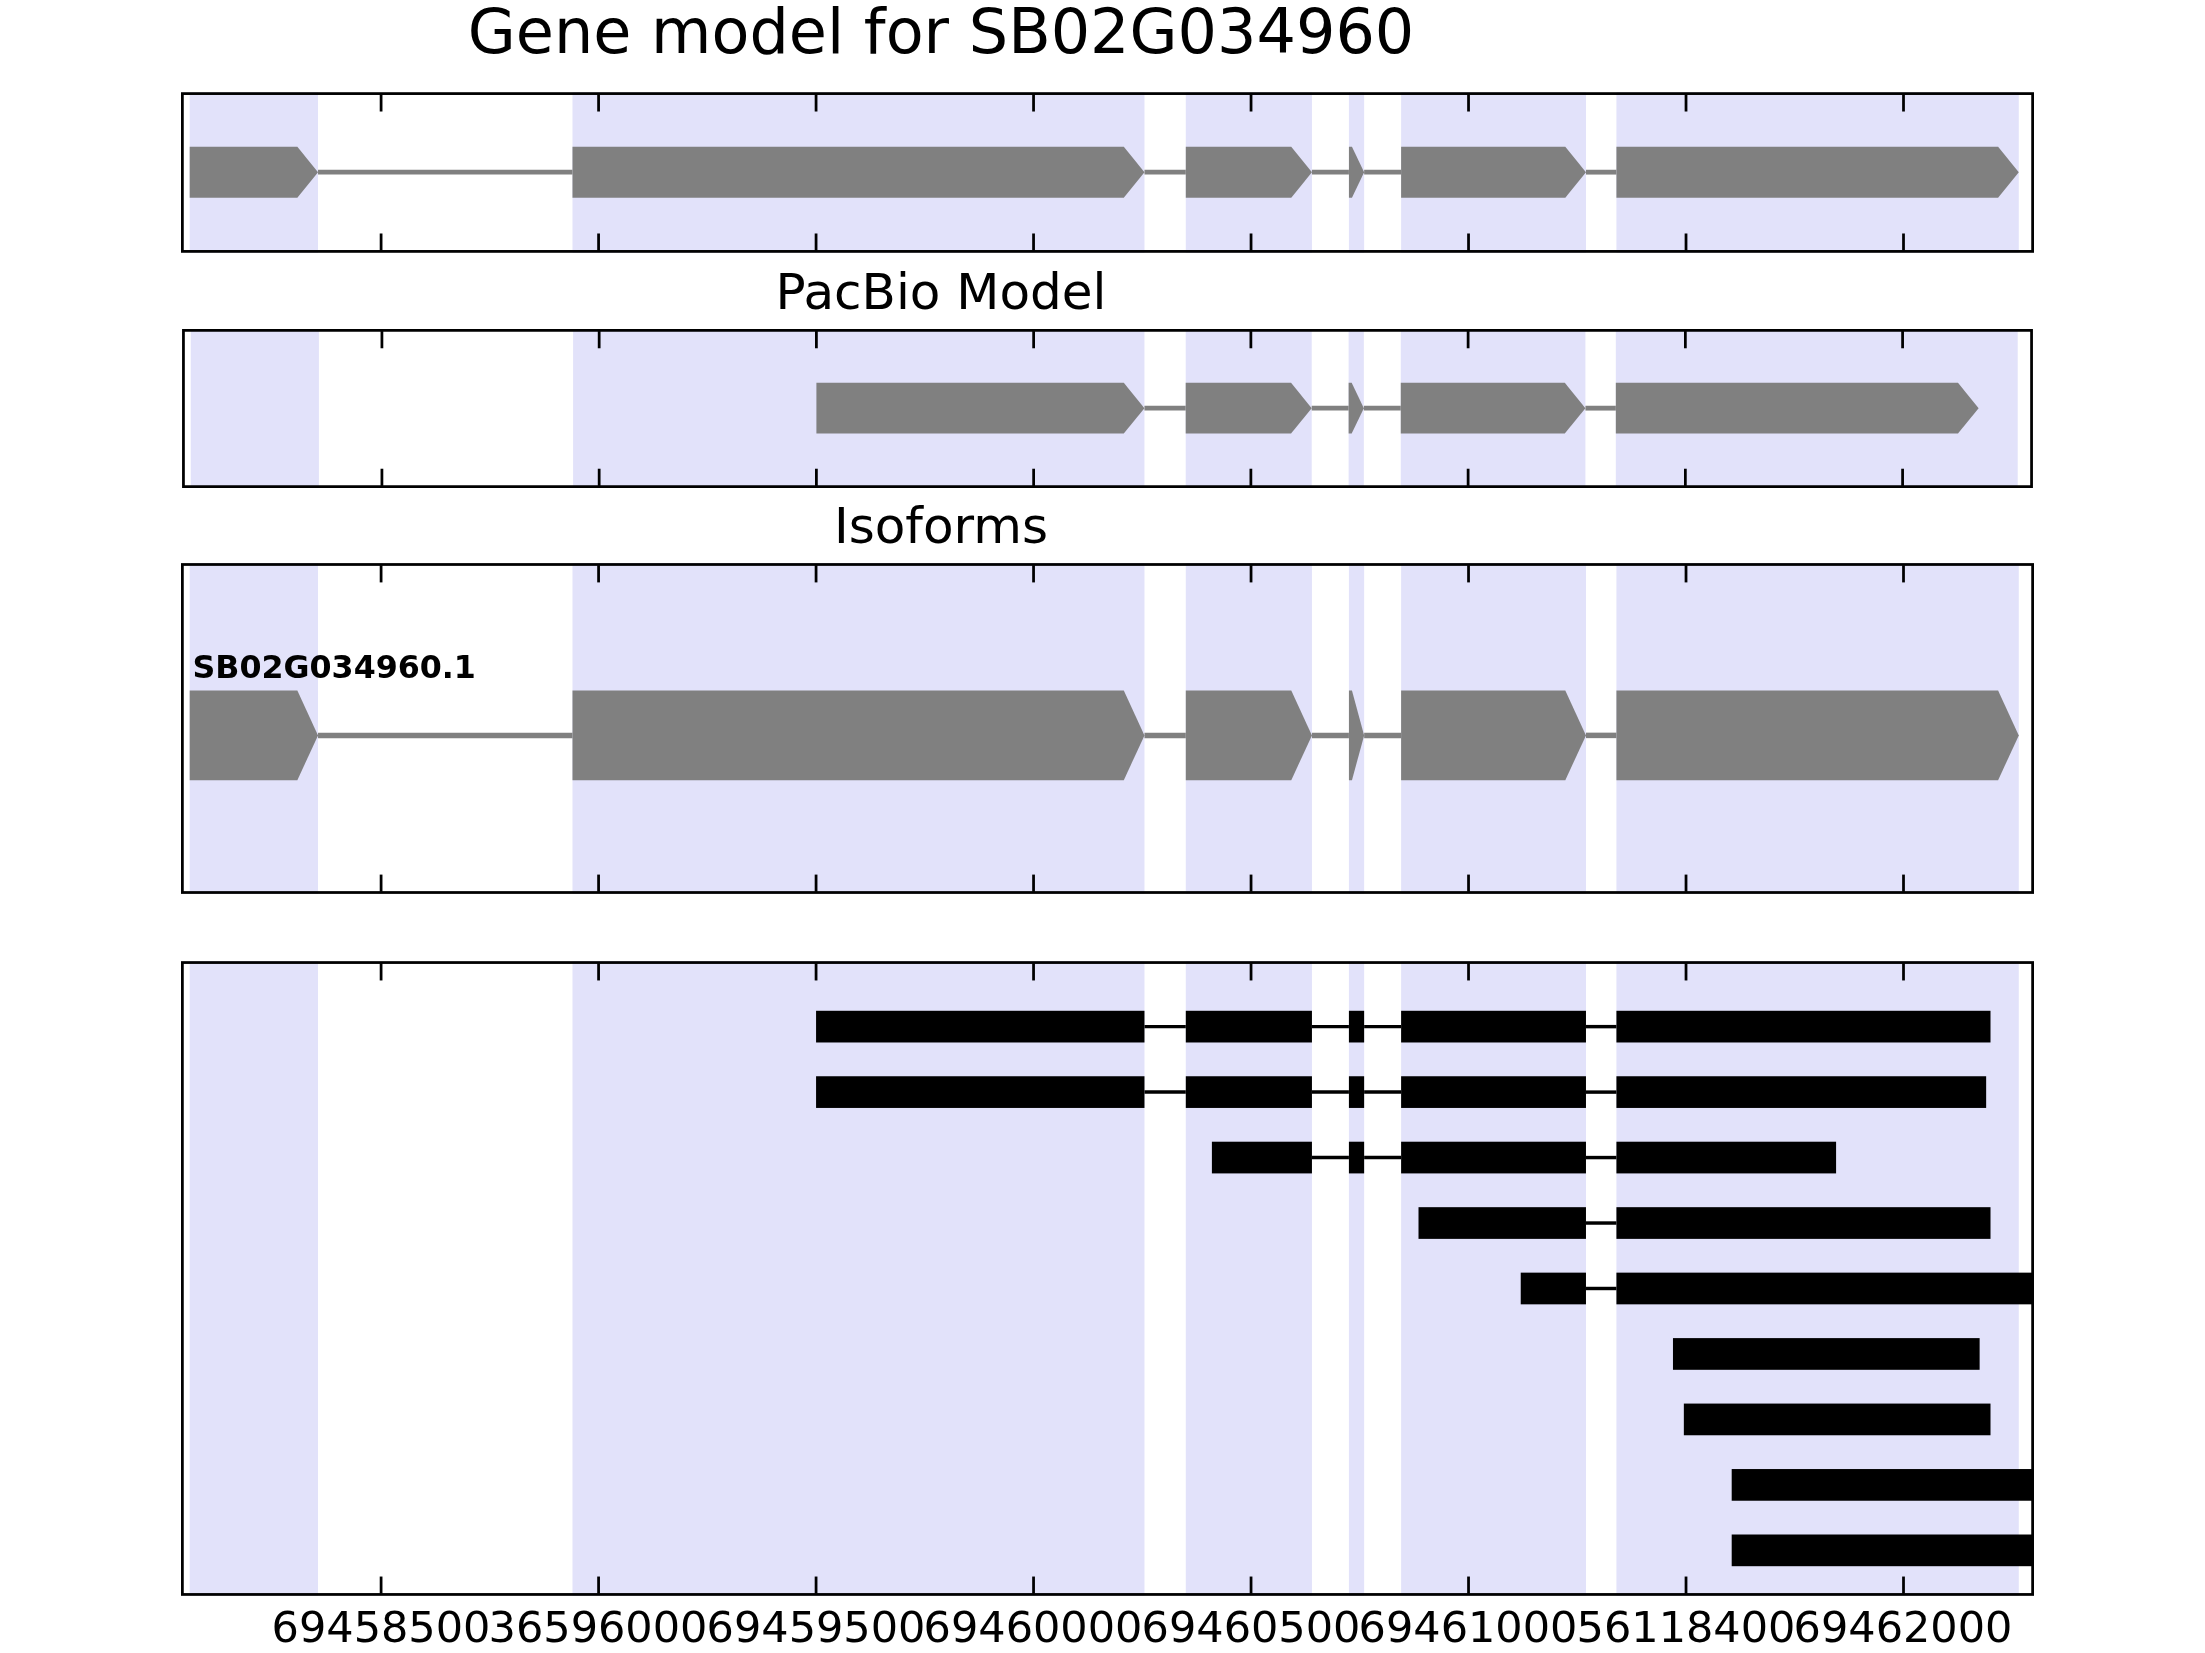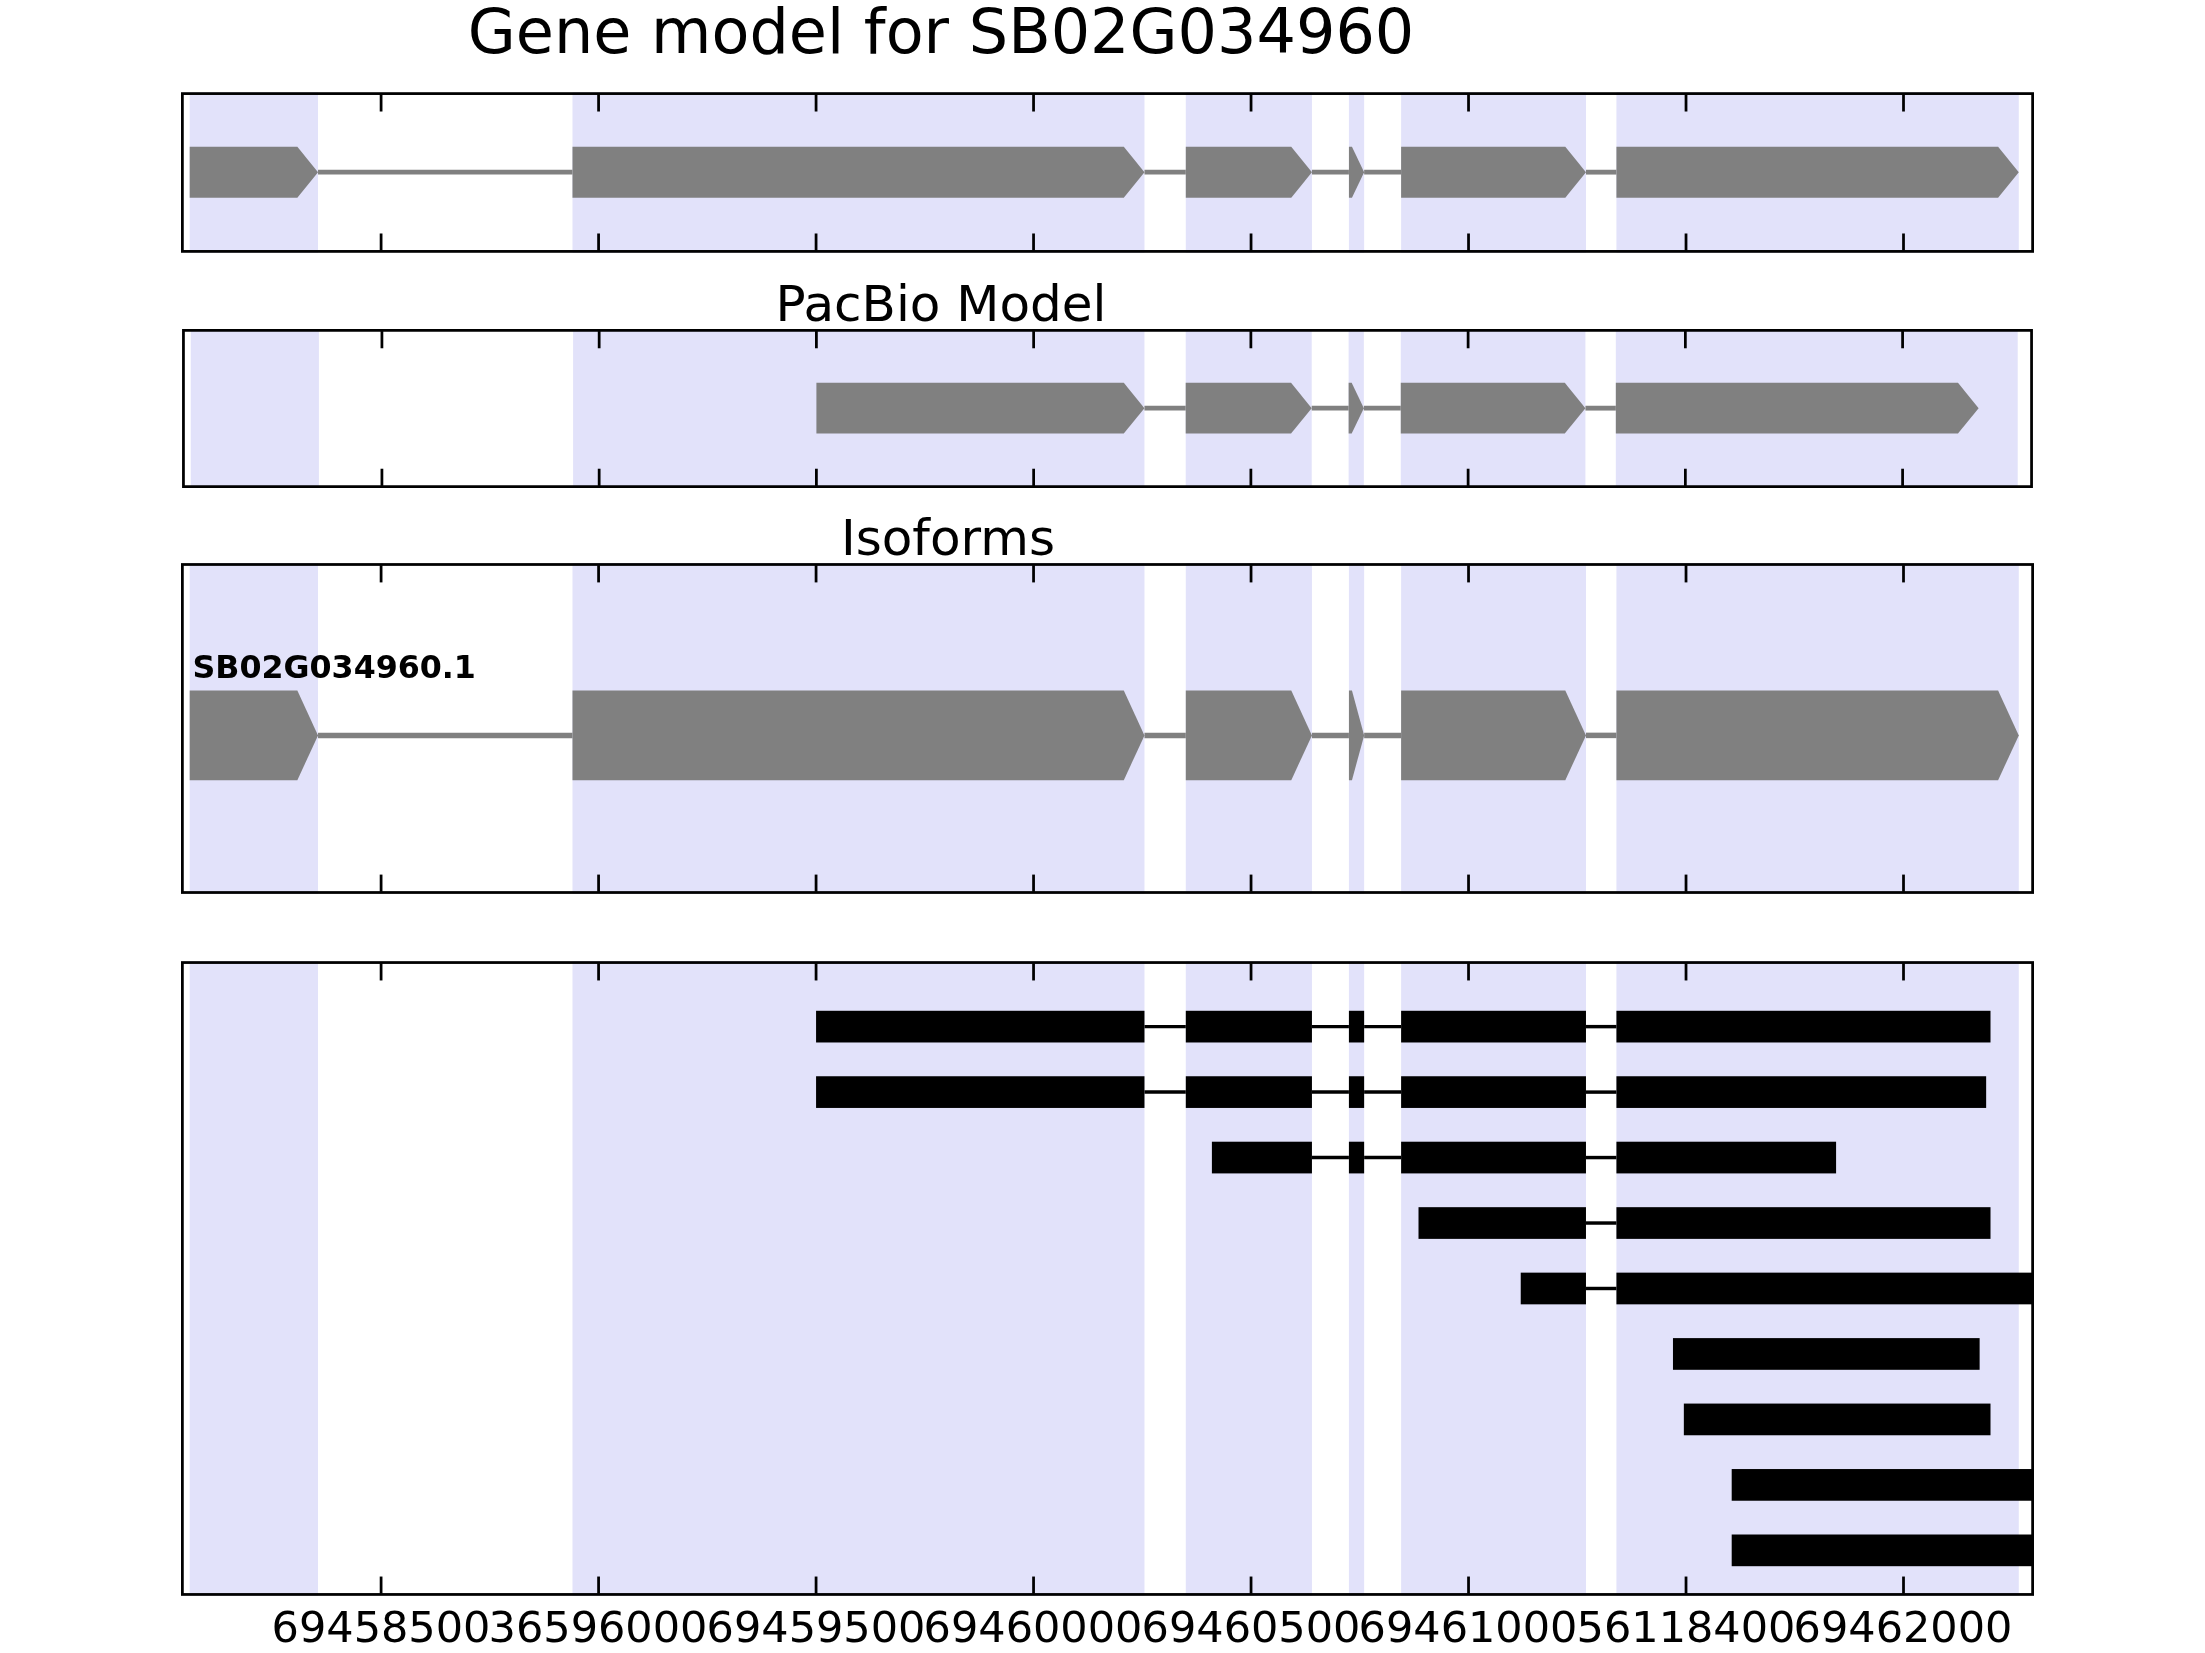--- a/index.html
+++ b/index.html
@@ -10,40 +10,40 @@
     font-family:"DejaVu Sans", sans-serif;
     overflow:hidden;
   }
   .title{
     position:absolute;left:0;width:1882px;
     text-align:center;color:#000;
     font-family:"DejaVu Sans", sans-serif;
     white-space:nowrap;
   }
   .main-title{top:1.4px;font-size:62px;line-height:62px;}
-  .sub-title{font-size:50px;line-height:54px;margin-top:12px;}
+  .sub-title{font-size:50px;line-height:54px;}
   .panel{position:absolute;left:181px;width:1853px;display:block;}
   .tick-label{
     position:absolute;top:1603px;
     transform:translateX(-50%);
     font-size:43px;line-height:48px;color:#000;
     font-family:"DejaVu Sans", sans-serif;
     white-space:nowrap;
   }
 </style>
 </head>
 <body>
 
 <div class="figure">
 
   <div class="title main-title">Gene model for SB02G034960</div>
 
   <div class="title sub-title" style="top:265px;">PacBio Model</div>
 
-  <div class="title sub-title" style="top:499px;padding-left:7px;">Isoforms</div>
+  <div class="title sub-title" style="top:499px;">Isoforms</div>
 
 
   <svg id="panel-0" class="panel" style="top:92px;" width="1853" height="161" viewBox="0 0 2689 233">
       <rect x="12.624413145539906" y="0" width="186.2100938967136" height="233" fill="#e2e2fa"></rect>
       <rect x="568.0985915492957" y="0" width="830.0551643192488" height="233" fill="#e2e2fa"></rect>
       <rect x="1458.1197183098593" y="0" width="183.05399061032858" height="233" fill="#e2e2fa"></rect>
       <rect x="1694.8274647887324" y="0" width="22.09272300469479" height="233" fill="#e2e2fa"></rect>
       <rect x="1770.573943661972" y="0" width="268.26877934272284" height="233" fill="#e2e2fa"></rect>
       <rect x="2083.0281690140846" y="0" width="583.8791079812208" height="233" fill="#e2e2fa"></rect>
       <line x1="290.36150234741785" y1="3" x2="290.36150234741785" y2="28" stroke="#000000" stroke-width="4"></line>

